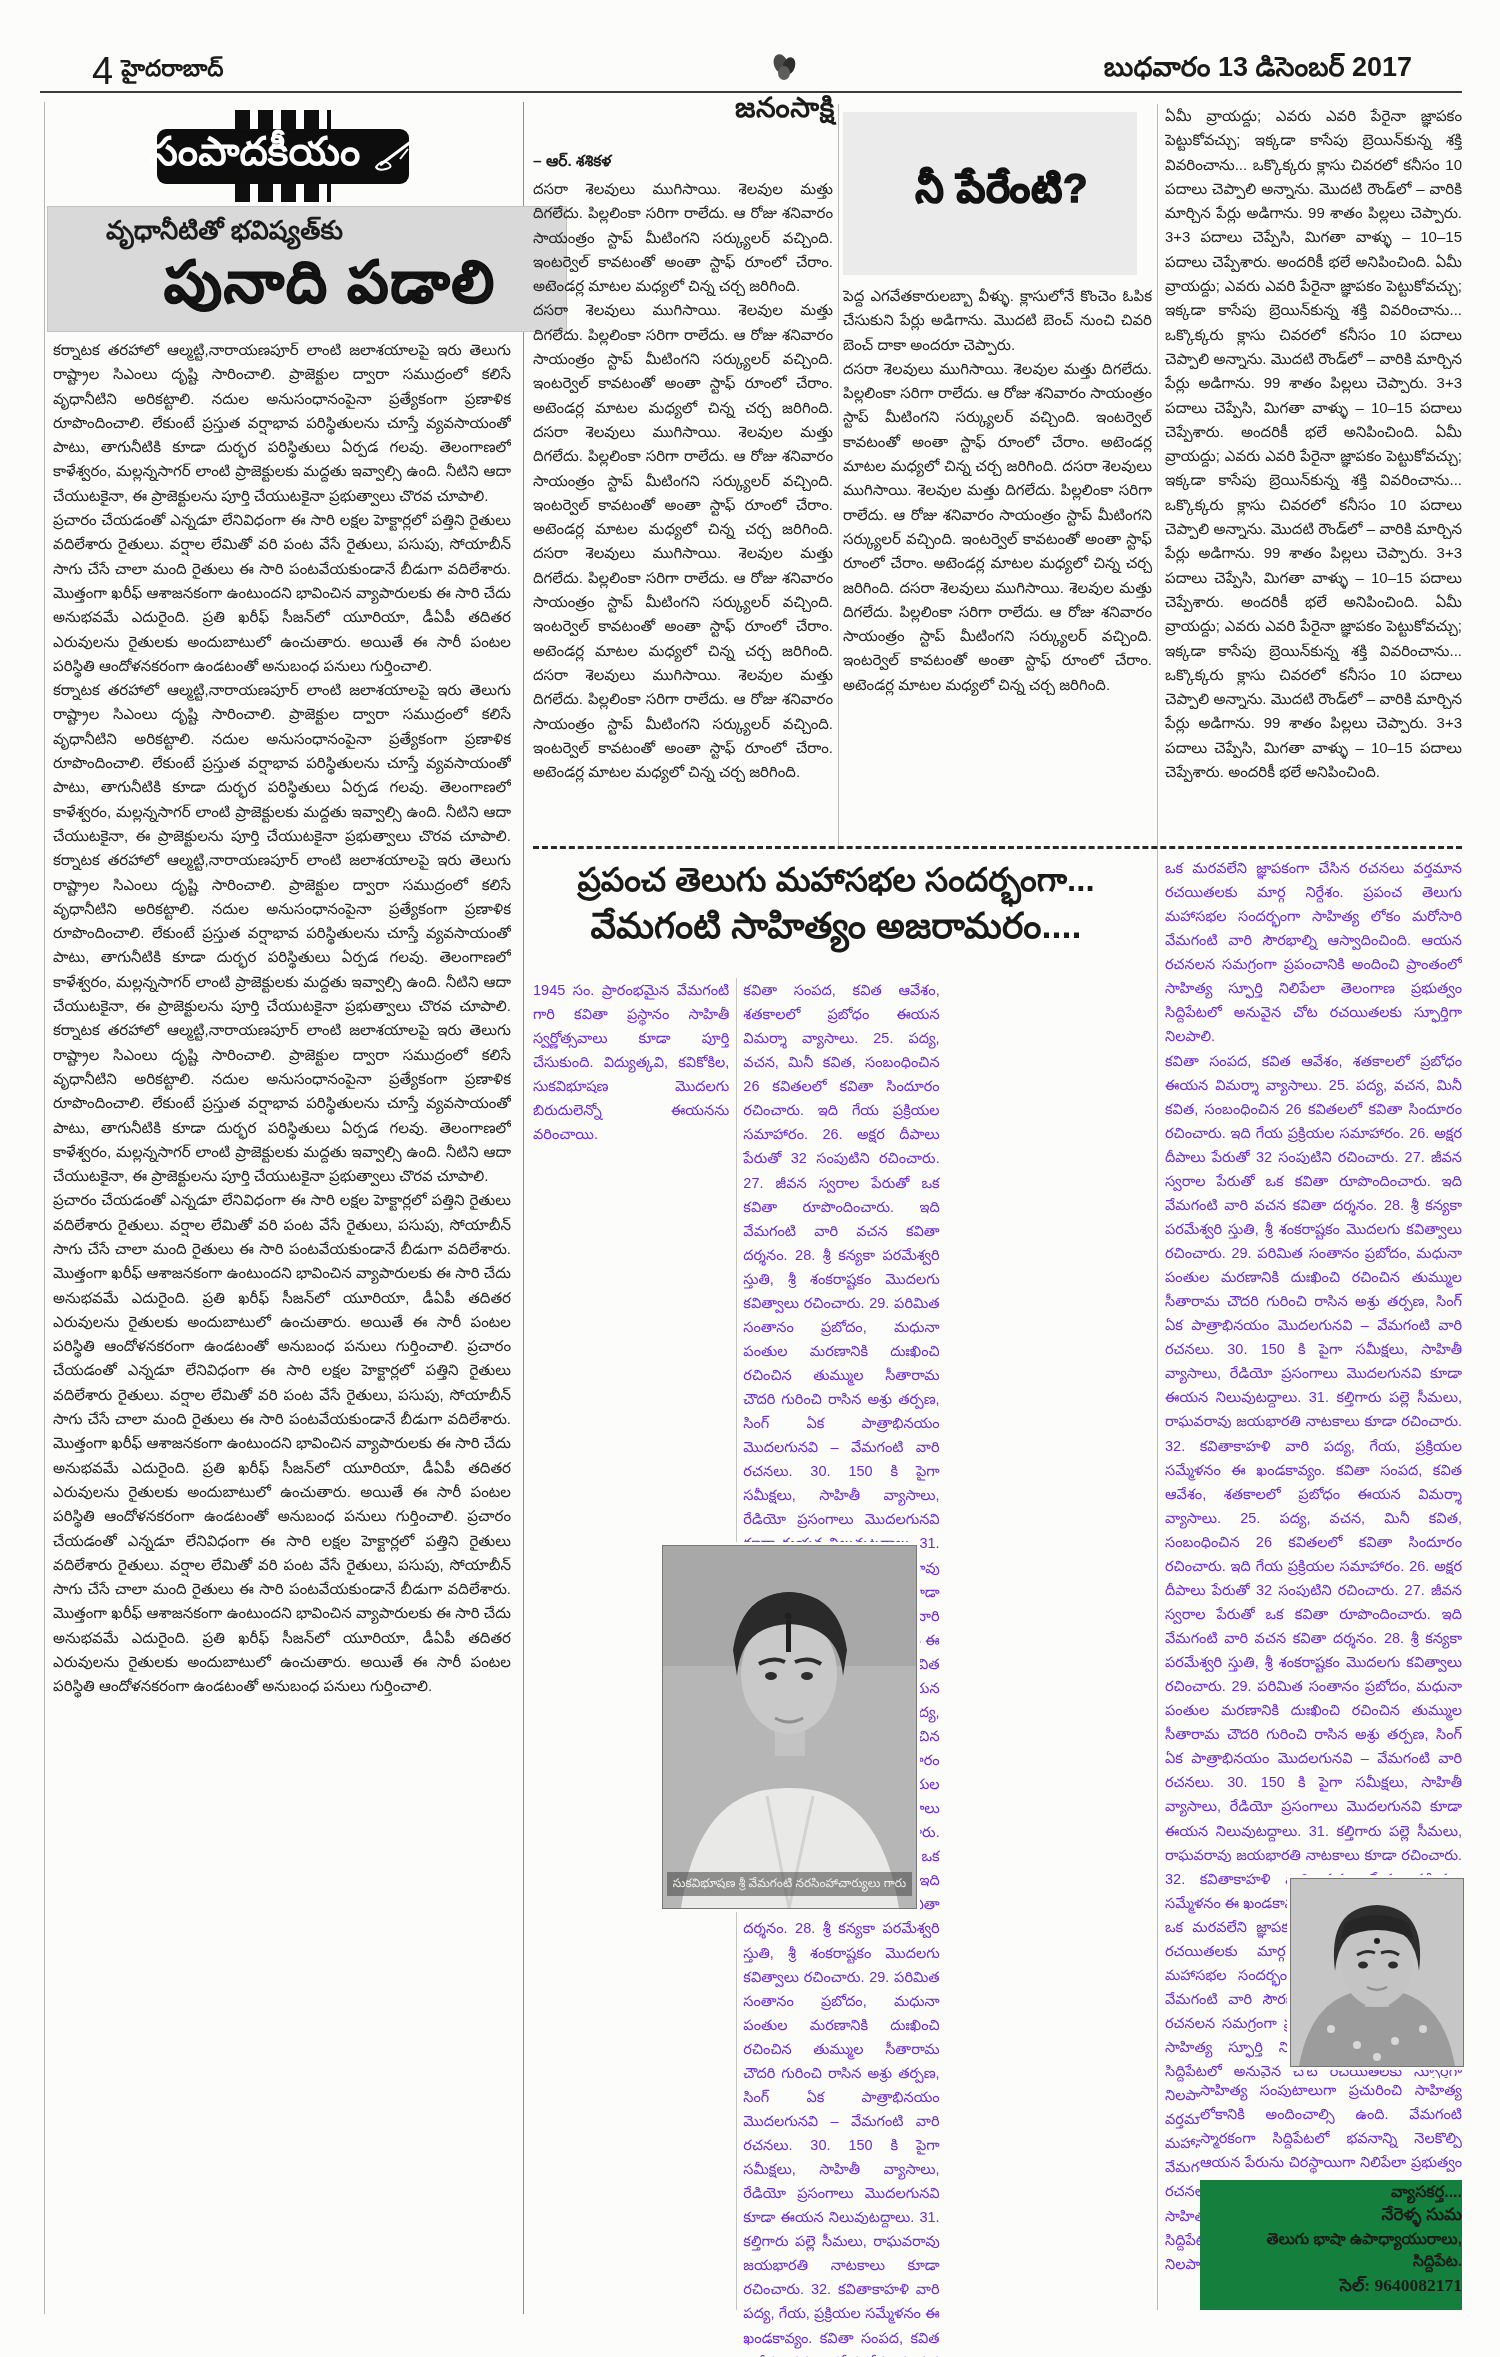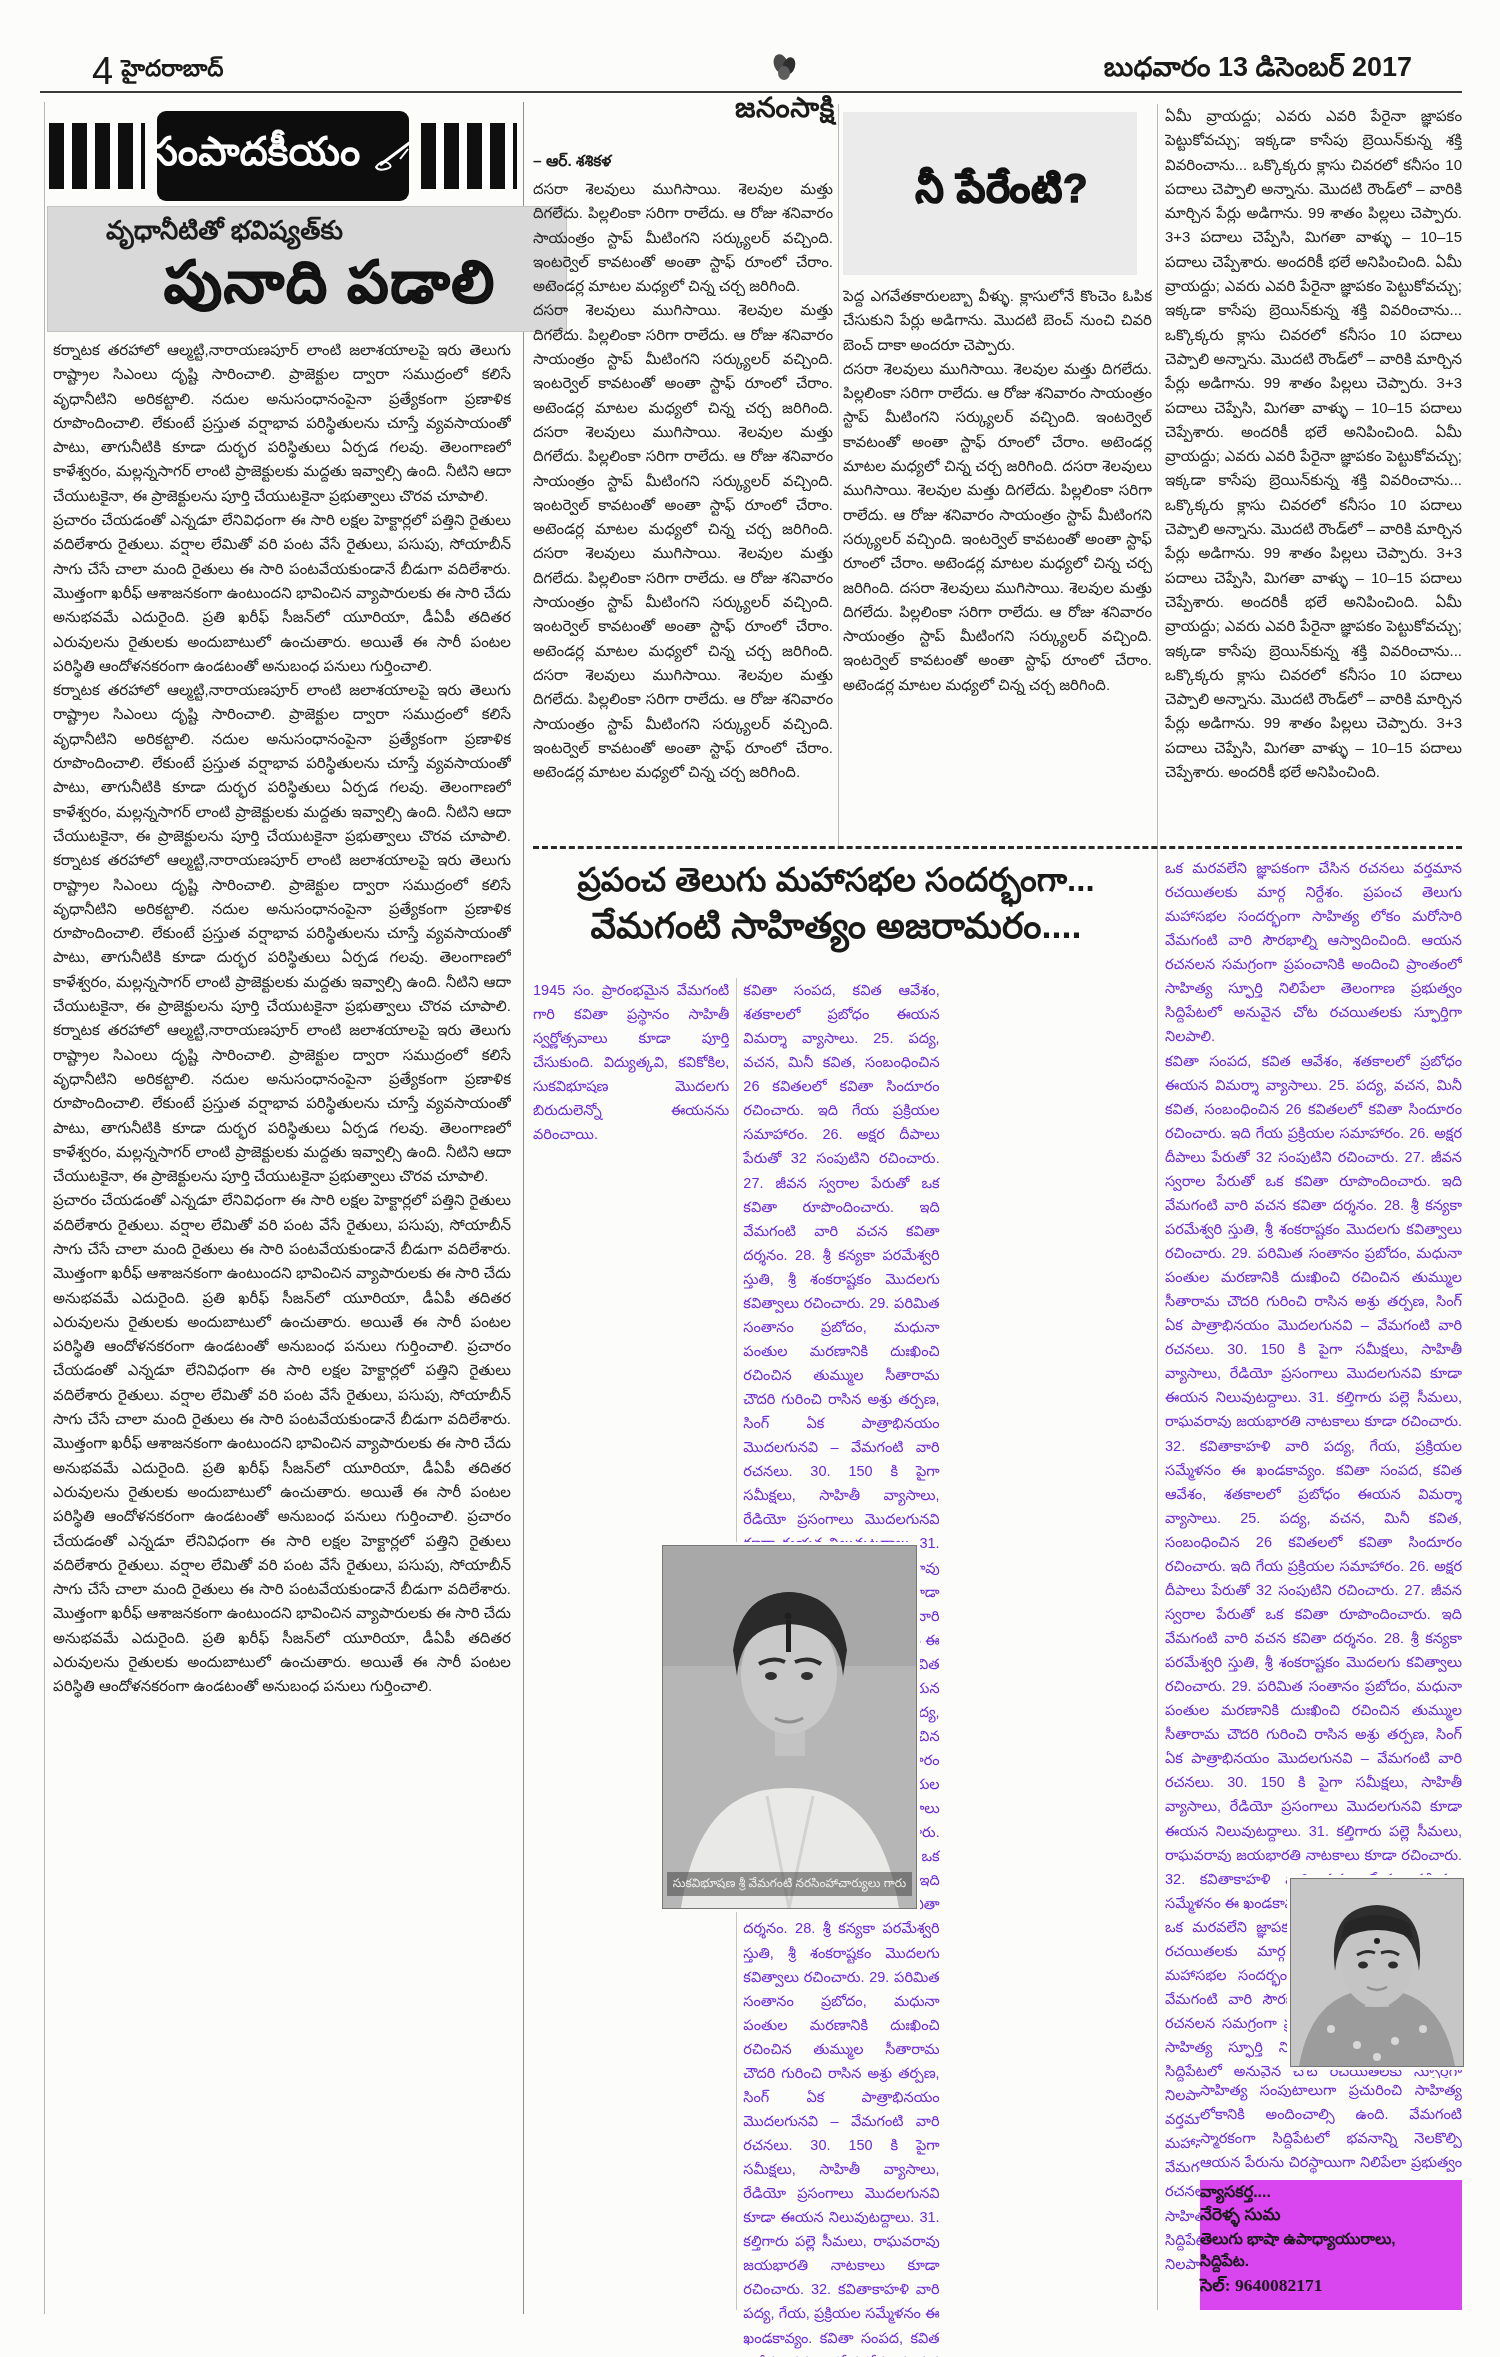--- a/index.html
+++ b/index.html
@@ -22,21 +22,21 @@
   .hdr-date { right:88px; top:52px; font-size:27px; font-weight:bold; }
   .hdr-rule { left:40px; top:91px; width:1422px; height:0; border-top:2px solid #3a3a3a; }
 
   
   .vrule { width:0; border-left:1px solid #b9b9b9; }
 
   
   .ed-box { left:44px; top:102px; width:478px; height:2212px;
             border-left:1px solid #b5b5b5; border-right:1px solid #8f8f8f; }
   .ed-banner { position:absolute; left:4px; top:8px; width:468px; height:92px;
-               display:flex; align-items:center; justify-content:space-between; }
+               display:flex; align-items:center; justify-content:space-between;flex-direction:column; }
   .stripes { height:66px; width:96px;
              background:repeating-linear-gradient(90deg,#0f0f0f 0 15px,#ffffff 15px 23px); }
   .ed-banner-box { width:252px; height:90px; background:#0d0d0d; border-radius:9px;
                    display:flex; align-items:center; justify-content:center; gap:10px; }
   .ed-banner-title { color:#fff; font-size:40px; font-weight:bold; }
   .ed-gray { position:absolute; left:2px; top:104px; width:472px; height:124px;
              background:#d9d9d9; border:1px solid #c2c2c2;padding-left:46px; }
   .ed-kicker { font-size:26px; font-weight:bold; padding:8px 0 0 12px; }
   .ed-headline { text-align:center; font-size:58px; font-weight:900; letter-spacing:2px;
                  line-height:1.05; -webkit-text-stroke:1.2px #111; }
@@ -69,22 +69,22 @@
   .photo-1 { left:662px; top:1545px; width:253px; height:362px; }
   .photo-2 { left:1290px; top:1878px; width:172px; height:187px; }
   .photo svg { display:block; }
   .photo-cap { position:absolute; left:4px; right:4px; bottom:12px; height:24px;
                background:rgba(70,70,70,0.55); color:#f0f0ec; font-size:12px;
                display:flex; align-items:center; justify-content:center;
                white-space:nowrap; overflow:hidden; }
 
   
   .feat-closing { left:1200px; top:2078px; width:262px; height:100px; background:#fcfcfa; }
-  .author { left:1200px; top:2180px; width:262px; height:130px; background:#d946ef;
-            text-align:left; font-weight:bold; line-height:1.45; }
+  .author { left:1200px; top:2180px; width:262px; height:130px; background:#15803d;
+            text-align:right; font-weight:bold; line-height:1.45; }
   .author .a-label { font-size:16px; }
   .author .a-name  { font-size:17px; }
   .author .a-title { font-size:15.5px; }
   .author .a-place { font-size:15.5px; }
   .author .a-phone { font-size:17.5px; font-family:"Liberation Serif", serif; }
 </style>
 </head>
 <body>
 
 <div class="page">

